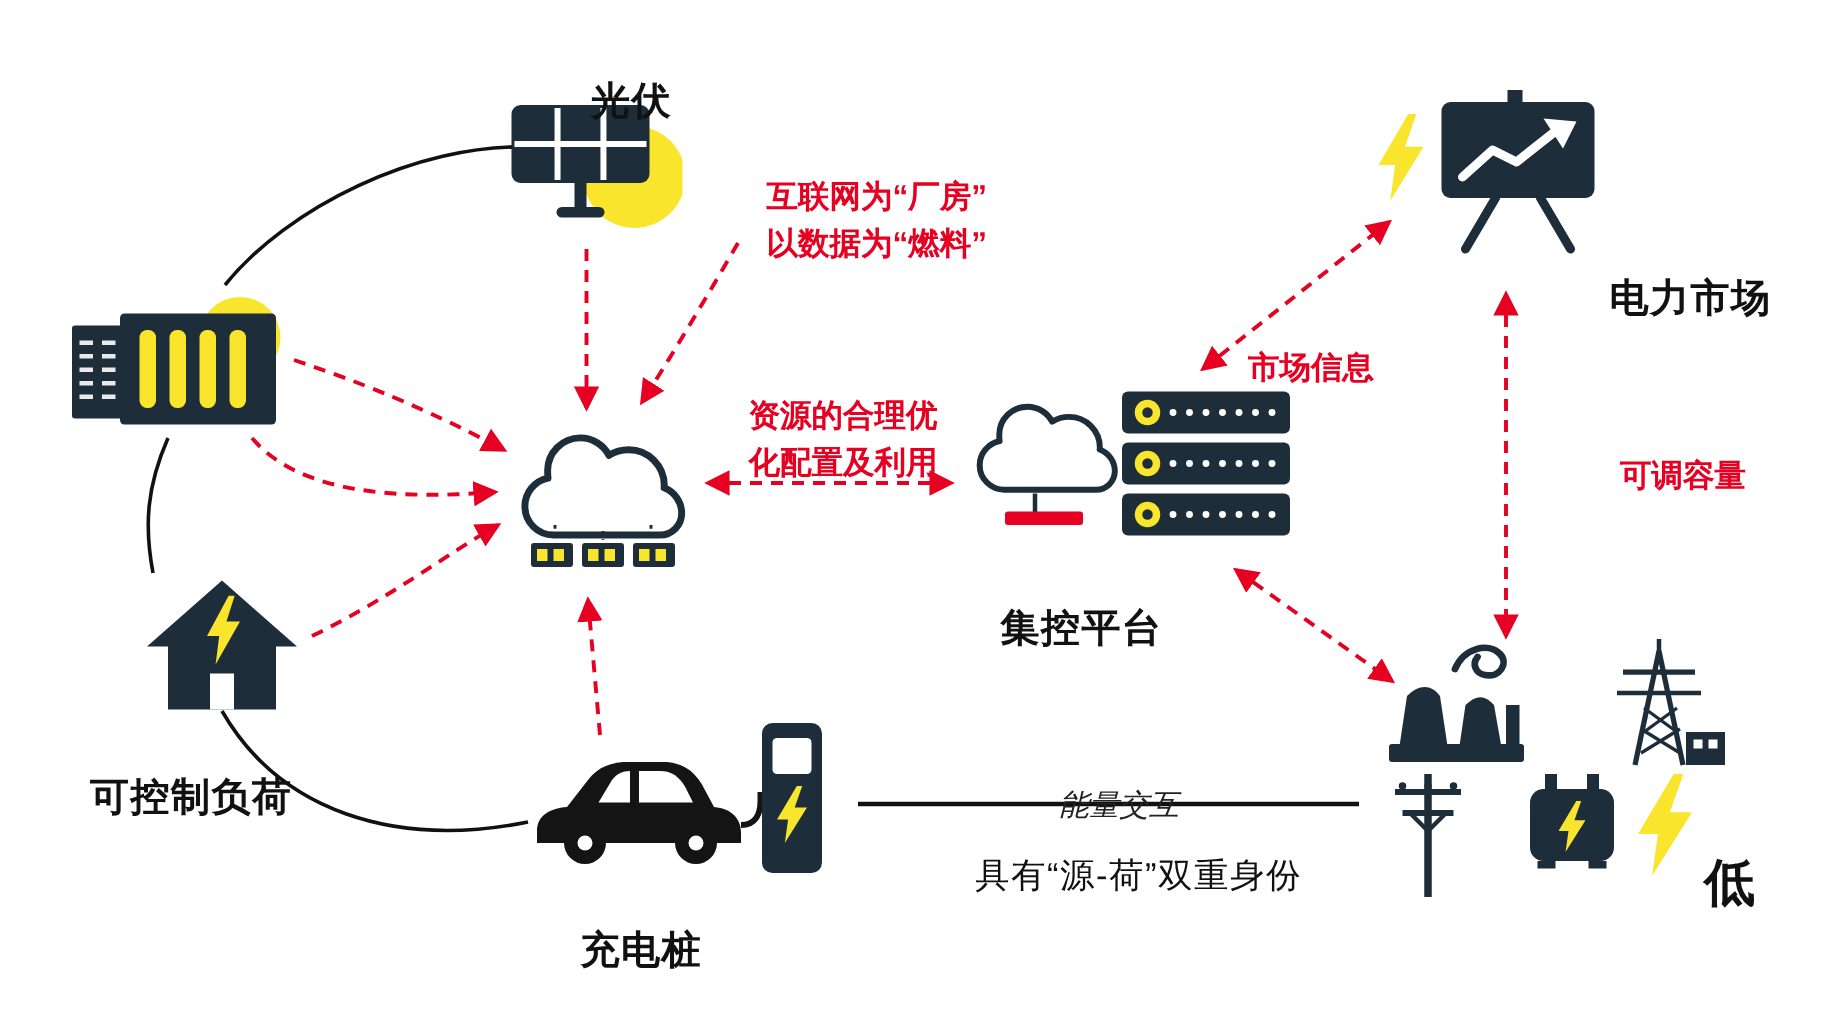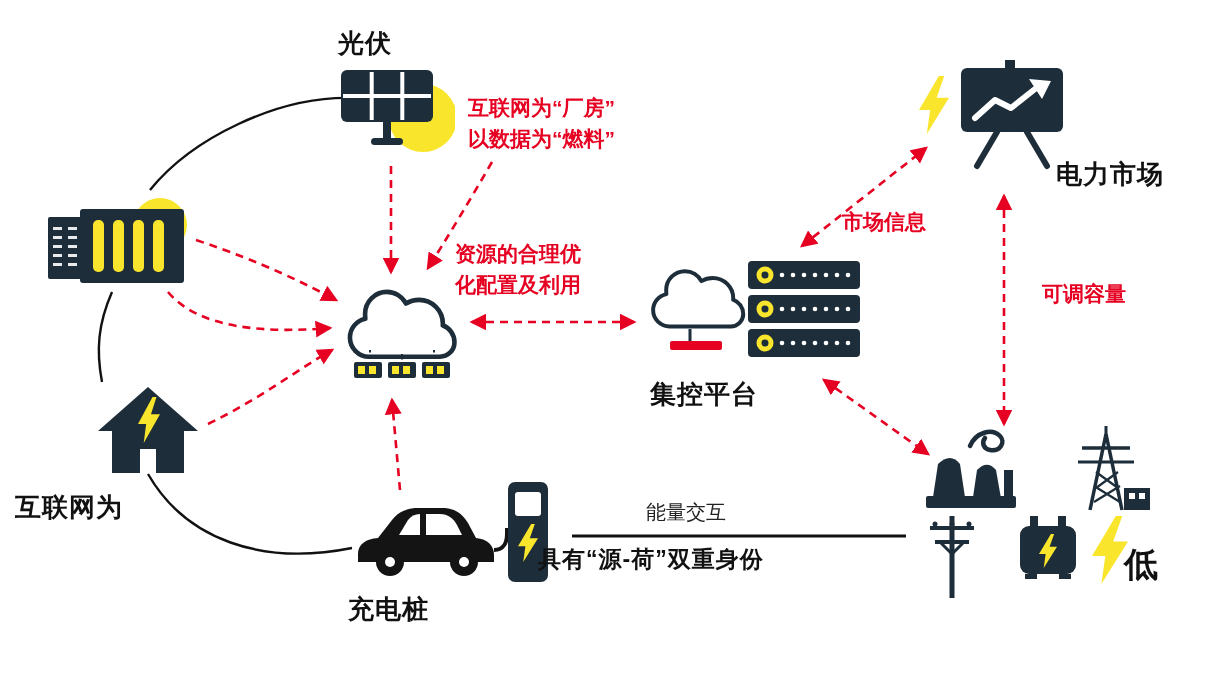--- a/index.html
+++ b/index.html
@@ -7,27 +7,27 @@
     font-family: "Liberation Sans", "DejaVu Sans", sans-serif;
     background:#fff;
   }
   .canvas {
     position:relative; width:1220px; height:673px;
     background:#ffffff; overflow:hidden;
   }
   .overlay { position:absolute; left:0; top:0; z-index:1; }
   .icon    { position:absolute; z-index:2; }
   .lbl {
-    position:absolute; z-index:3; text-align:left;
-    color:#111; font-weight:700;
+    position:absolute; z-index:3; text-align:right;
+    color:#111; font-weight:700;margin-top:24px;
   }
   .node-lbl  { font-size:26px; letter-spacing:1px; }
   .red-lbl   { color:#e60021; font-size:21px; line-height:31px; font-weight:700; }
-  .black-note{ color:#222; font-size:20px; font-weight:400; }
-  .dual-lbl  { font-size:23px; font-weight:700; letter-spacing:1px; }
+  .black-note{ color:#222; font-size:20px; font-weight:400;font-style:italic; }
+  .dual-lbl  { font-size:23px; font-weight:400; letter-spacing:1px; }
   .low-lbl   { font-size:34px; font-weight:700; }
 </style>
 </head>
 <body>
 
 <svg width="0" height="0" style="position:absolute" aria-hidden="true">
   <defs>
     <symbol id="bolt" viewBox="0 0 10 16" preserveAspectRatio="none">
       <polygon points="6.6,0 0,9.4 3.7,9.4 2.6,16 10,6 5.9,6 8.4,0"></polygon>
     </symbol>
@@ -230,33 +230,33 @@
       <rect x="40" y="2" width="8" height="12" fill="#1d2d3a"></rect>
       <rect x="2" y="12" width="56" height="48" rx="9" fill="#1d2d3a"></rect>
       <use href="#bolt" x="21" y="20" width="18" height="34" fill="#f9e52c"></use>
       <rect x="7" y="60" width="12" height="5" fill="#1d2d3a"></rect>
       <rect x="41" y="60" width="12" height="5" fill="#1d2d3a"></rect>
     </g>
     <use href="#bolt" x="172" y="96" width="36" height="68" fill="#f9e52c"></use>
   </svg>
 
   <div class="lbl node-lbl" style="left:338px;top:26px;width:110px">光伏</div>
-  <div class="lbl node-lbl" style="left:15px;top:490px;width:180px">互联网为</div>
+  <div class="lbl node-lbl" style="left:15px;top:490px;width:180px">可控制负荷</div>
   <div class="lbl node-lbl" style="left:348px;top:592px;width:120px">充电桩</div>
   <div class="lbl node-lbl" style="left:650px;top:377px;width:125px">集控平台</div>
   <div class="lbl node-lbl" style="left:1056px;top:157px;width:125px">电力市场</div>
 
   <div class="lbl red-lbl" style="left:468px;top:92px;width:190px">
     <div>互联网为“厂房”</div>
     <div>以数据为“燃料”</div>
   </div>
   <div class="lbl red-lbl" style="left:455px;top:238px;width:170px">
     <div>资源的合理优</div>
     <div>化配置及利用</div>
   </div>
-  <div class="lbl red-lbl" style="left:842px;top:206px;width:122px">市场信息</div>
+  <div class="lbl red-lbl" style="left:794px;top:206px;width:122px">市场信息</div>
   <div class="lbl red-lbl" style="left:1042px;top:278px;width:122px">可调容量</div>
 
   <div class="lbl black-note" style="left:646px;top:499px;width:140px">能量交互</div>
   <div class="lbl dual-lbl" style="left:538px;top:544px;width:330px">具有“源-荷”双重身份</div>
   <div class="lbl low-lbl" style="left:1124px;top:542px;width:46px">低</div>
 
 </div>
 
 </body></html>

